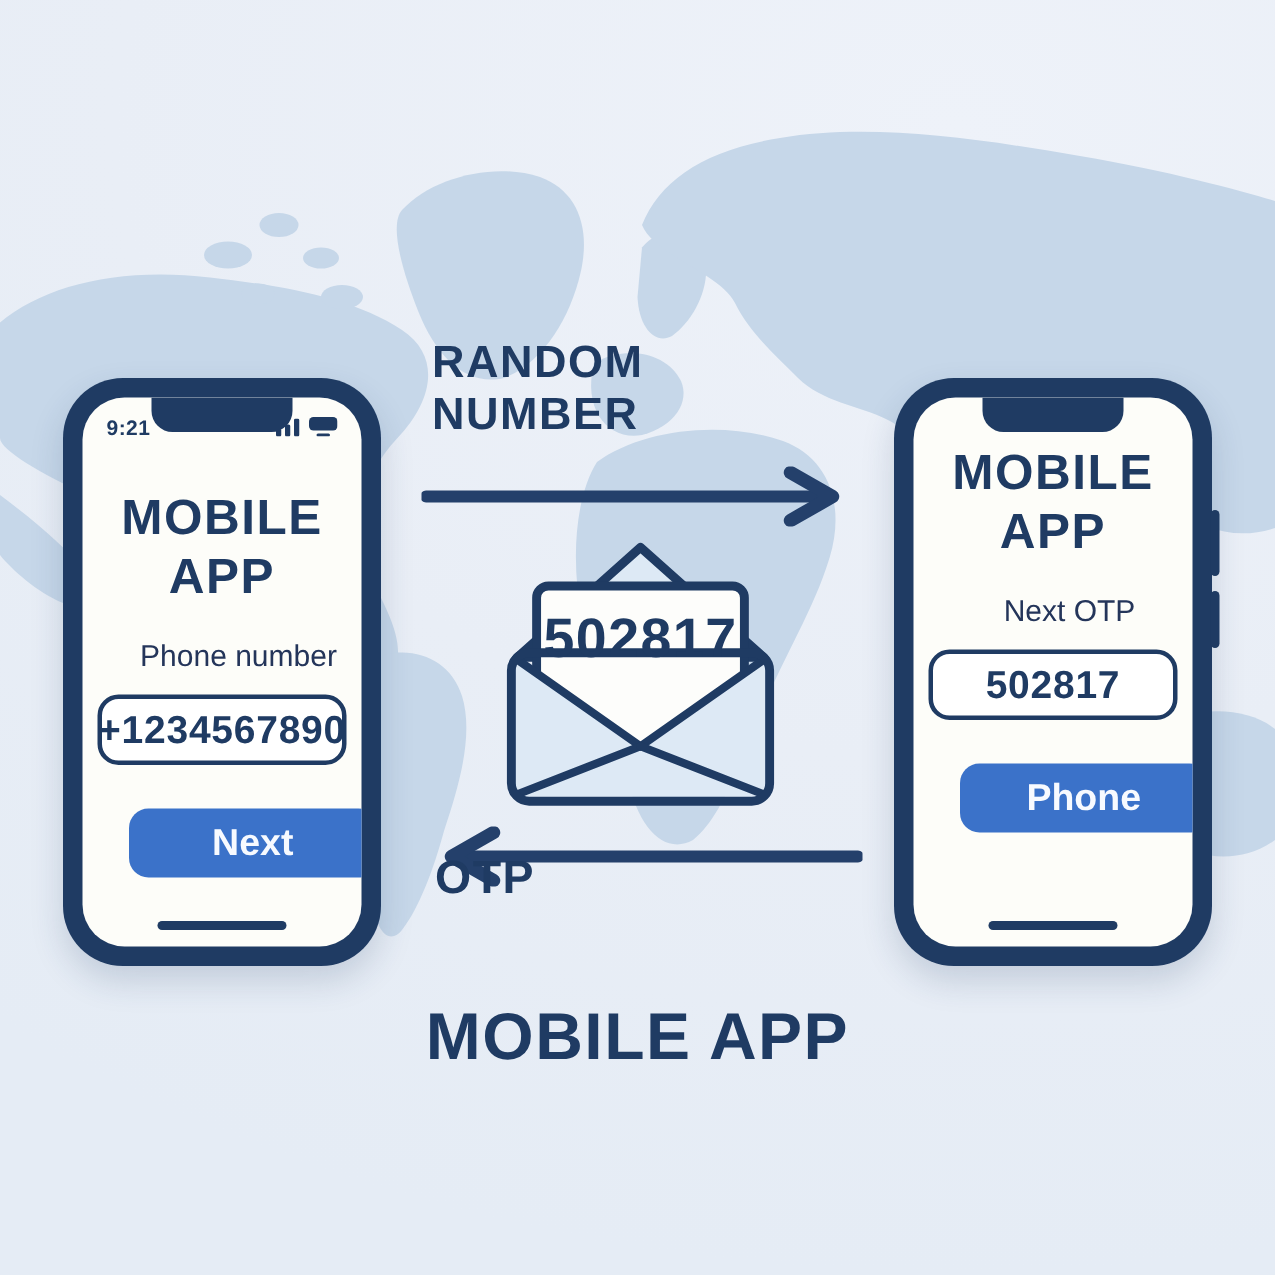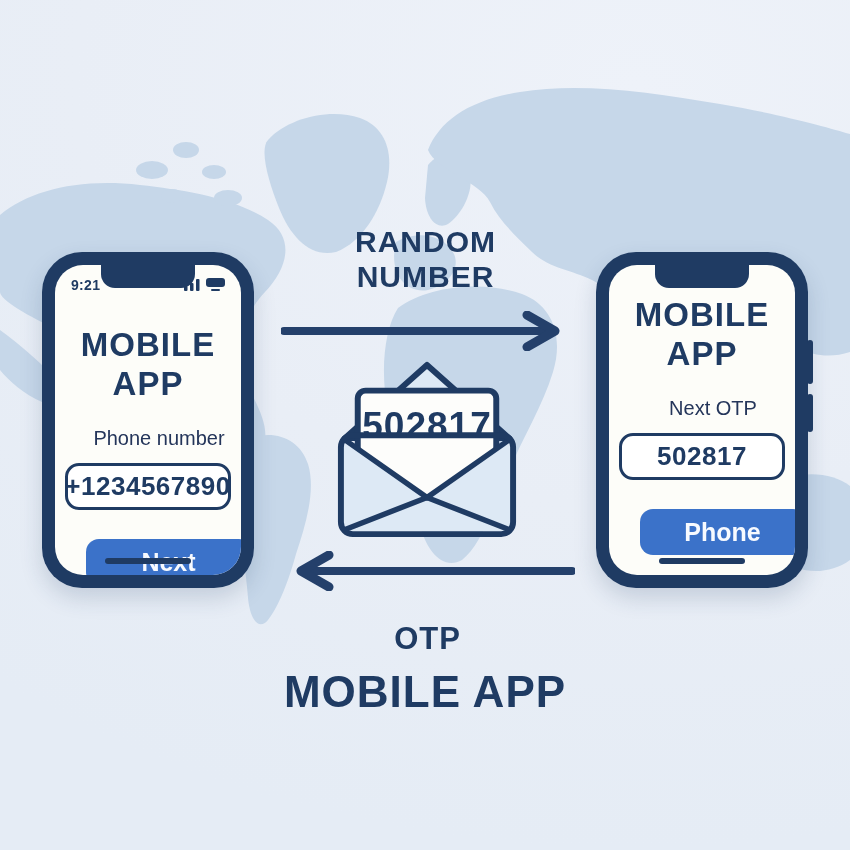--- a/index.html
+++ b/index.html
@@ -13,21 +13,21 @@
   *{margin:0;padding:0;box-sizing:border-box;}
   body{font-family:"Liberation Sans", sans-serif;background:#fff;}
   .canvas{
     position:relative;width:850px;height:850px;overflow:hidden;
     background:radial-gradient(120% 90% at 75% 10%, #eef2f9 0%, var(--bg) 55%, #e5ecf5 100%);
   }
   .world-map{position:absolute;left:0;top:0;pointer-events:none;}
 
   
   .phone{
-    position:absolute;width:212px;height:336px;
+    position:absolute;width:212px;height:392px;
     background:var(--navy);border-radius:40px;
     box-shadow:0 10px 22px rgba(31,59,99,.18);
   }
   .phone-left{left:42px;top:252px;}
   .phone-right{left:596px;top:252px;}
   .side-btn{position:absolute;right:-5px;width:6px;background:var(--navy);border-radius:3px;}
   .side-btn.b1{top:88px;height:44px;}
   .side-btn.b2{top:142px;height:38px;}
   .screen{
     position:absolute;left:13px;top:13px;right:13px;bottom:13px;
@@ -62,24 +62,24 @@
     display:flex;align-items:center;justify-content:center;
     font-family:inherit;font-size:25px;font-weight:700;color:#f7faff;cursor:pointer;margin-left:41px;
   }
   .home-indicator{
     position:absolute;left:50%;bottom:11px;transform:translateX(-50%);
     width:86px;height:6px;border-radius:3px;background:var(--navy);
   }
 
   
   .flow-label{
-    position:absolute;color:var(--navy);font-weight:700;text-align:center;letter-spacing:1px;
+    position:absolute;color:var(--navy);font-weight:700;text-align:left;letter-spacing:1px;
   }
   .label-random{left:288px;top:224px;width:275px;font-size:30px;line-height:35px;}
-  .label-otp{left:290px;top:621px;width:275px;font-size:31px;}
+  .label-otp{left:290px;top:567px;width:275px;font-size:31px;}
   .arrow{position:absolute;}
   .arrow-top{left:281px;top:311px;}
   .arrow-bottom{left:290px;top:551px;}
   .envelope{position:absolute;left:333px;top:357px;}
   .envelope-code{
     position:absolute;left:333px;top:405px;width:188px;text-align:center;
     font-size:37px;font-weight:700;color:var(--navy);letter-spacing:1px;
   }
 
   

